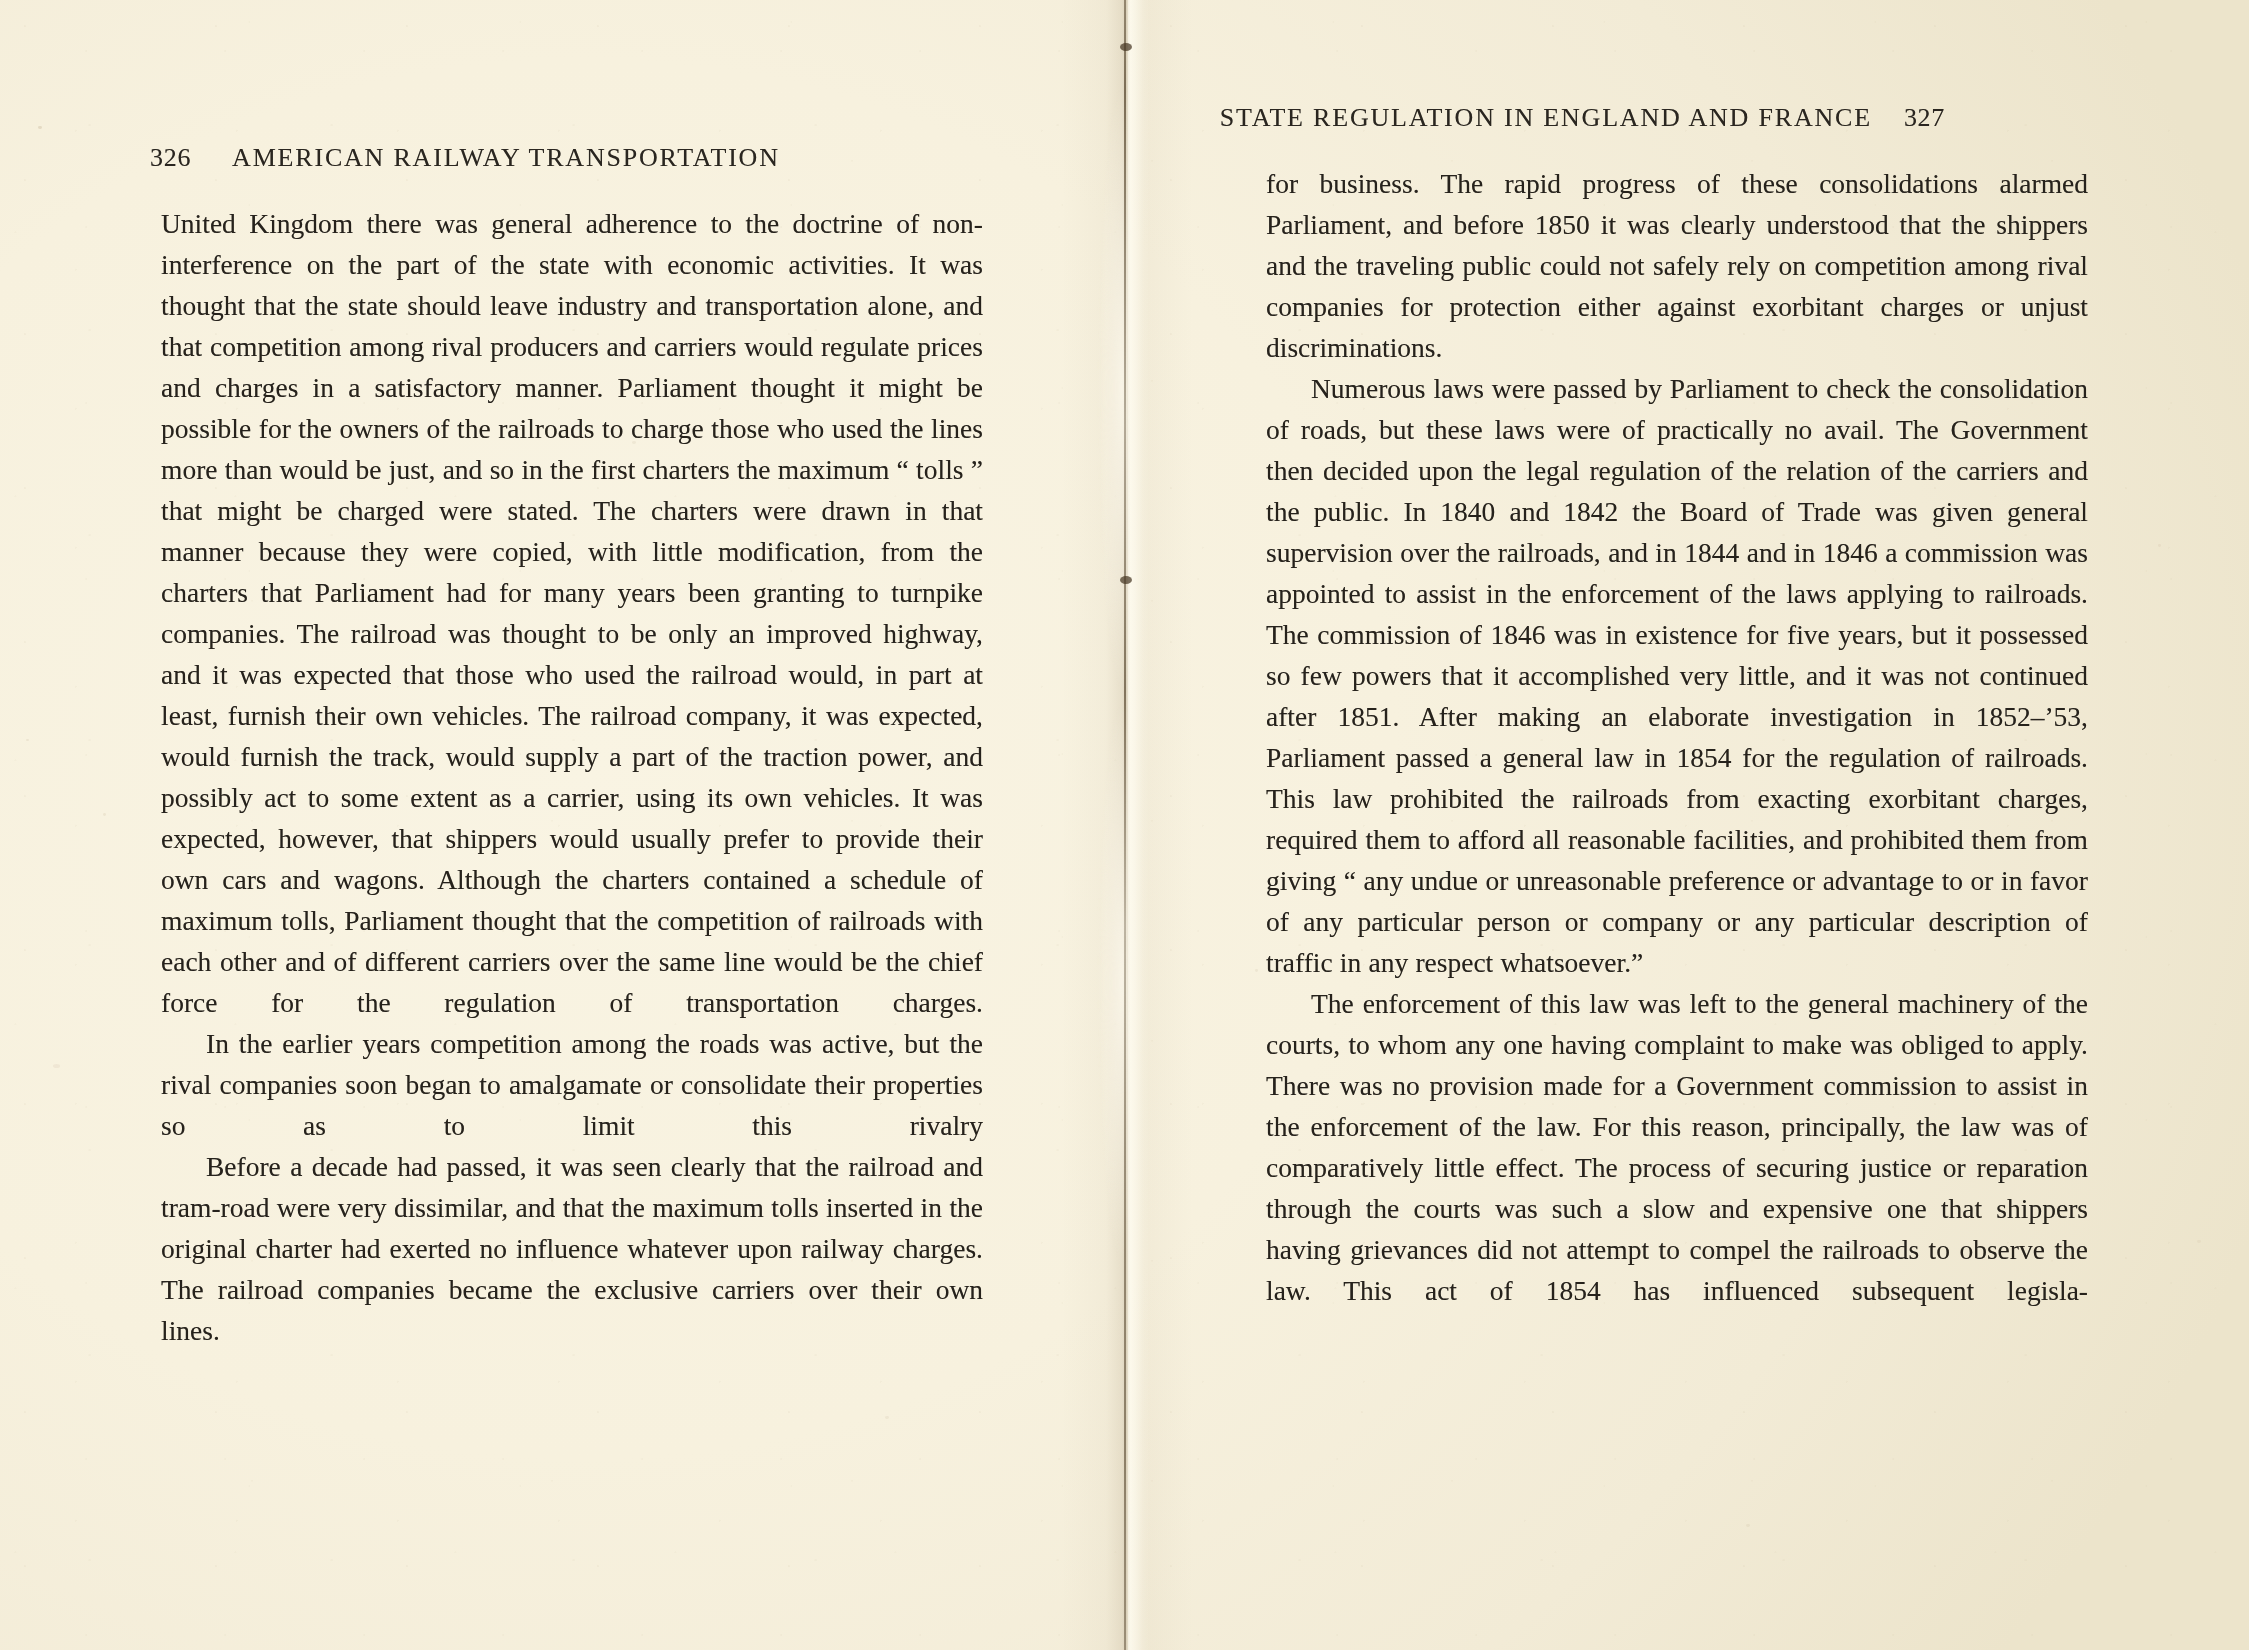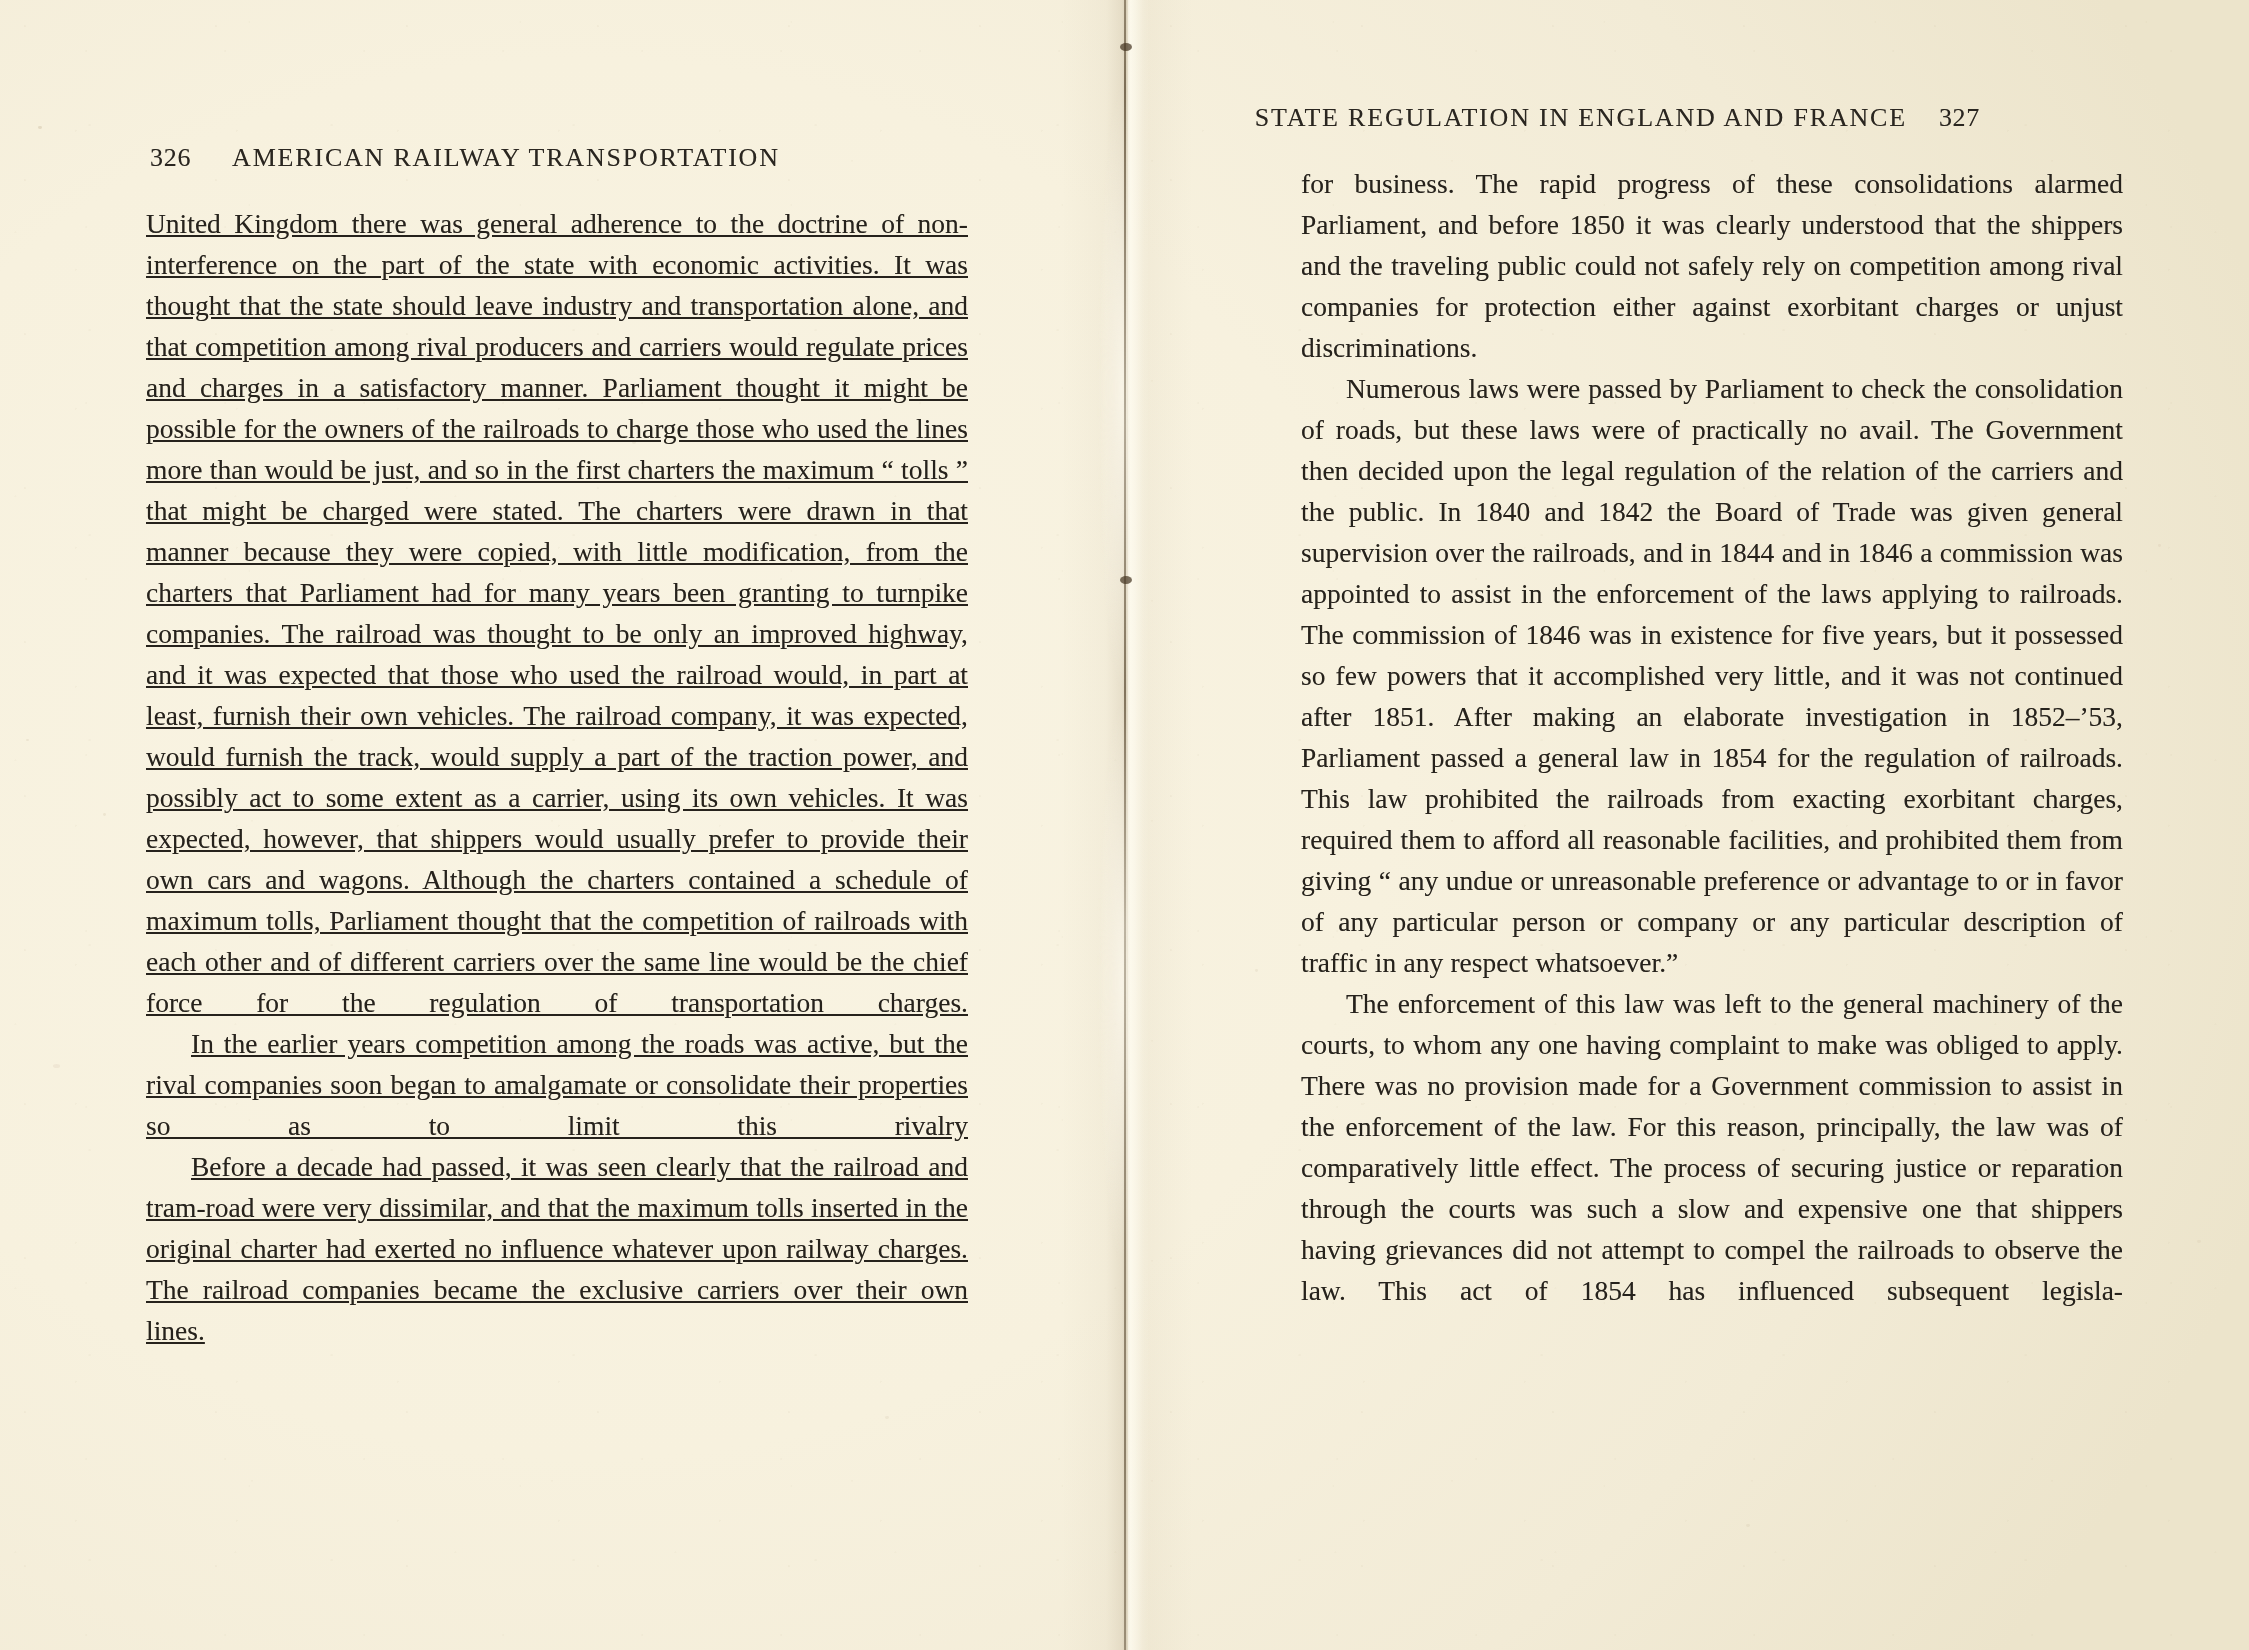--- a/index.html
+++ b/index.html
@@ -121,21 +121,21 @@
     filter: blur(0.4px);
   }
 
   
   .page {
     position: absolute;
     top: 0;
     height: 1650px;
   }
   .page.left  { left: 0;      width: 1125px; margin-top: 40px; }
-  .page.right { left: 1096px; width: 1034px; }
+  .page.right { left: 1061px; width: 1034px; }
 
   .running-head {
     position: absolute;
     top: 101px;
     height: 34px;
     font-size: 26px;
     line-height: 34px;
     letter-spacing: 1.8px;
     color: #2a2620;
     white-space: nowrap;
@@ -156,21 +156,21 @@
     top: 163px;
     width: 822px;
     font-size: 27.5px;
     line-height: 41px;
     color: #26221c;
     text-align: justify;
     text-justify: inter-word;
     hyphens: none;
     word-spacing: .012em;
   }
-  .page.left  .column { left: 146px; text-decoration: underline; }
+  .page.left  .column { left: 161px; }
   .page.right .column { left: 161px; margin-left: 44px; }
 
   .column p {
     margin: 0;
     text-indent: 0;
   }
   .column p.indent {
     text-indent: 45px;
   }
   

